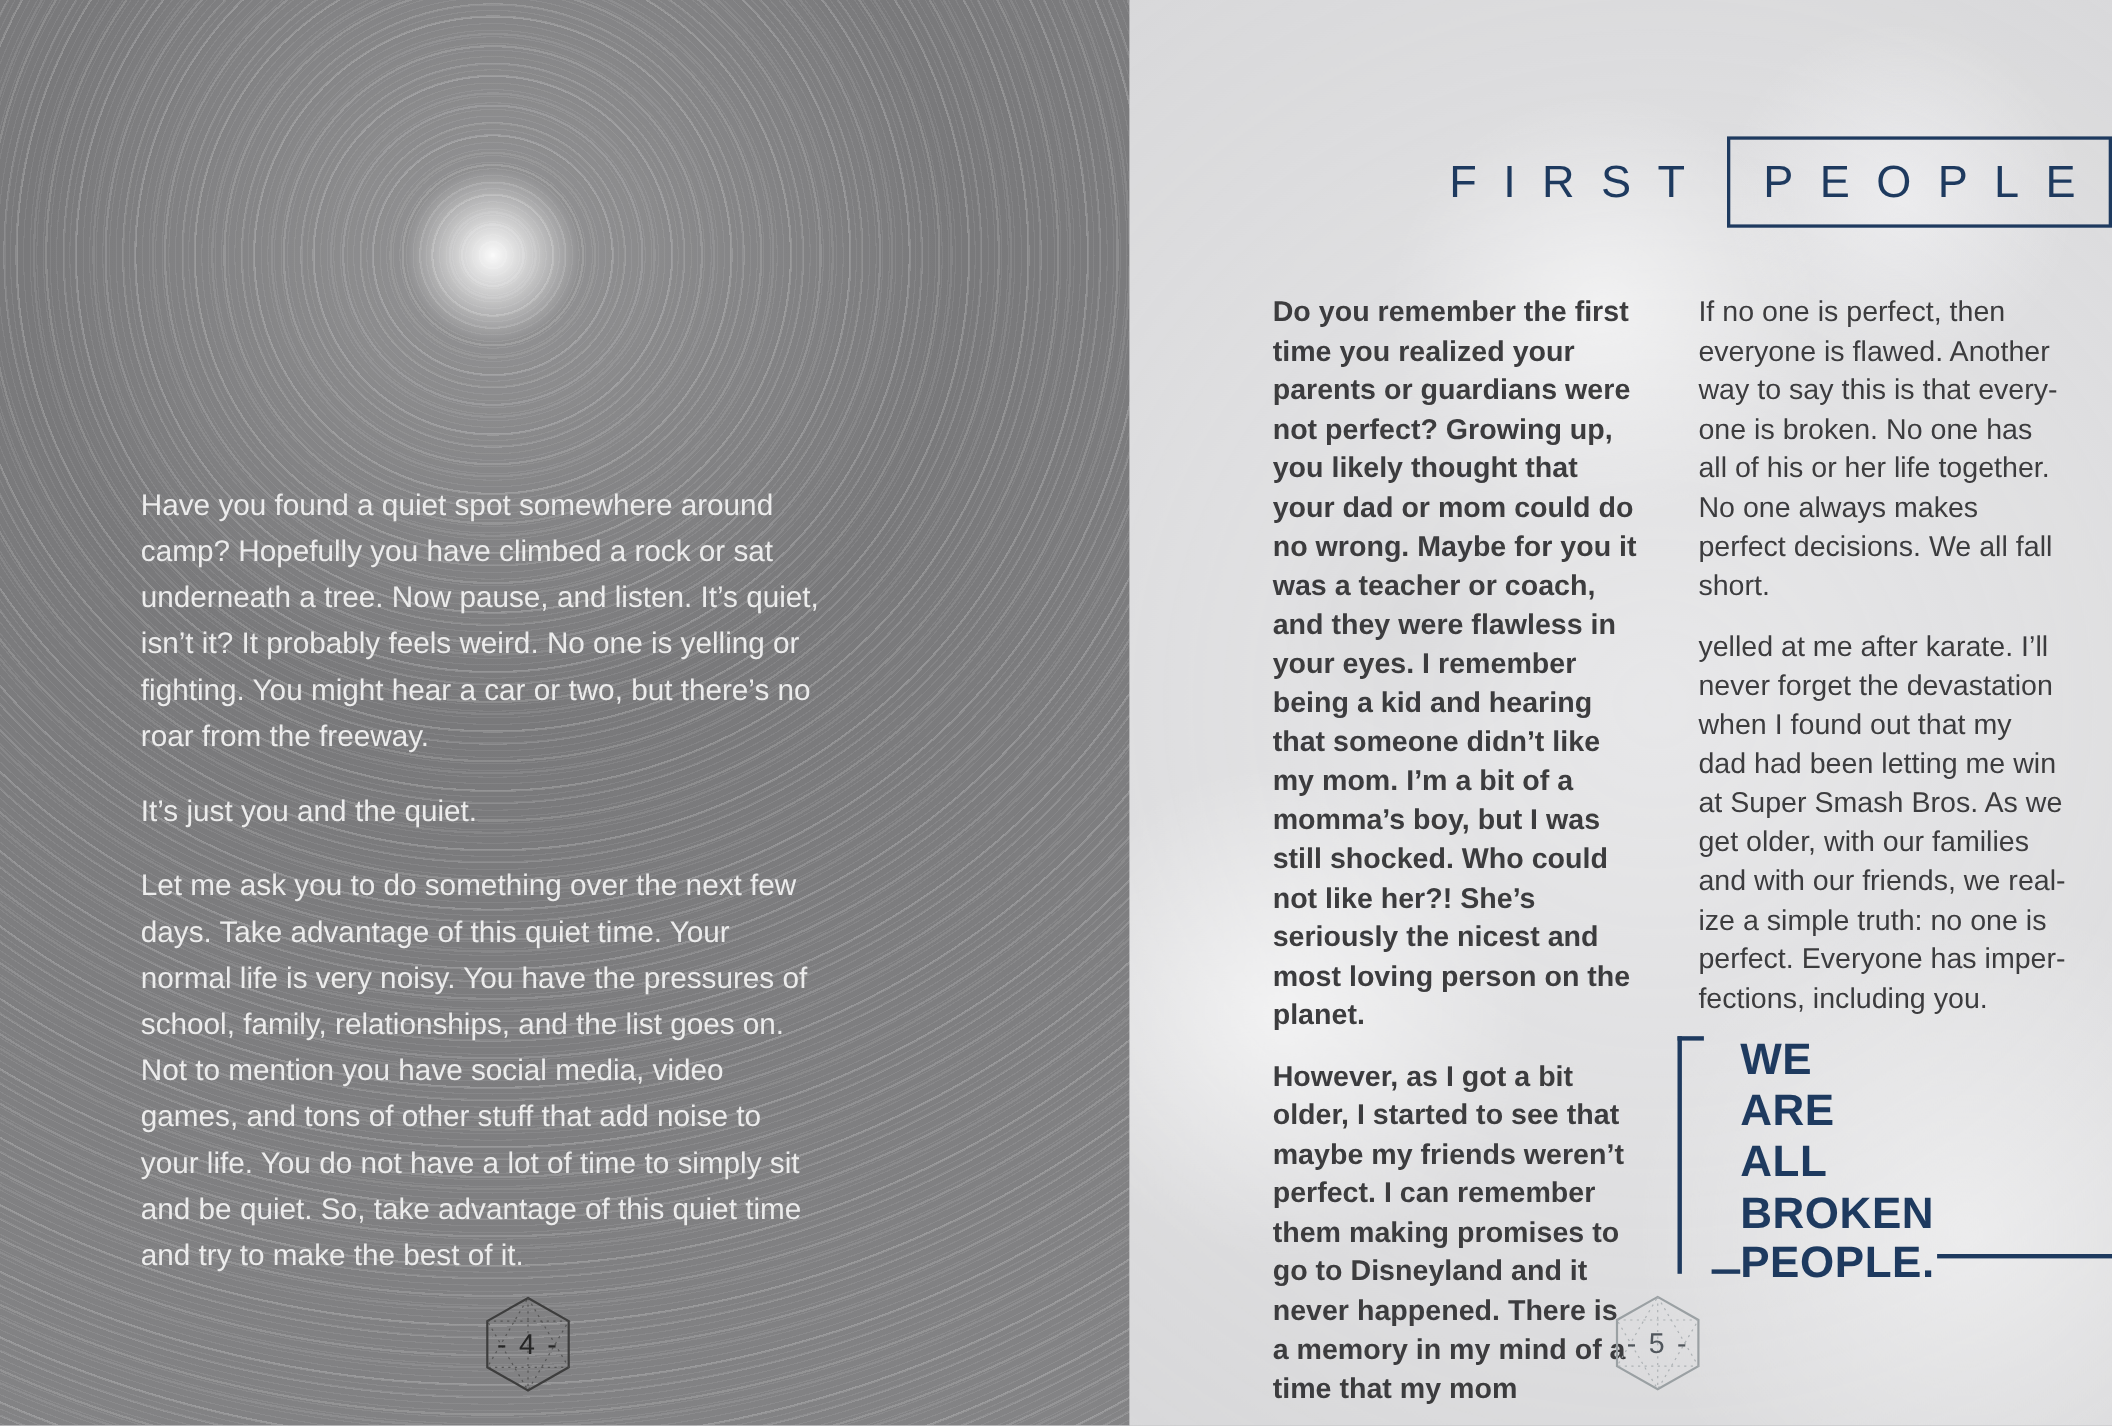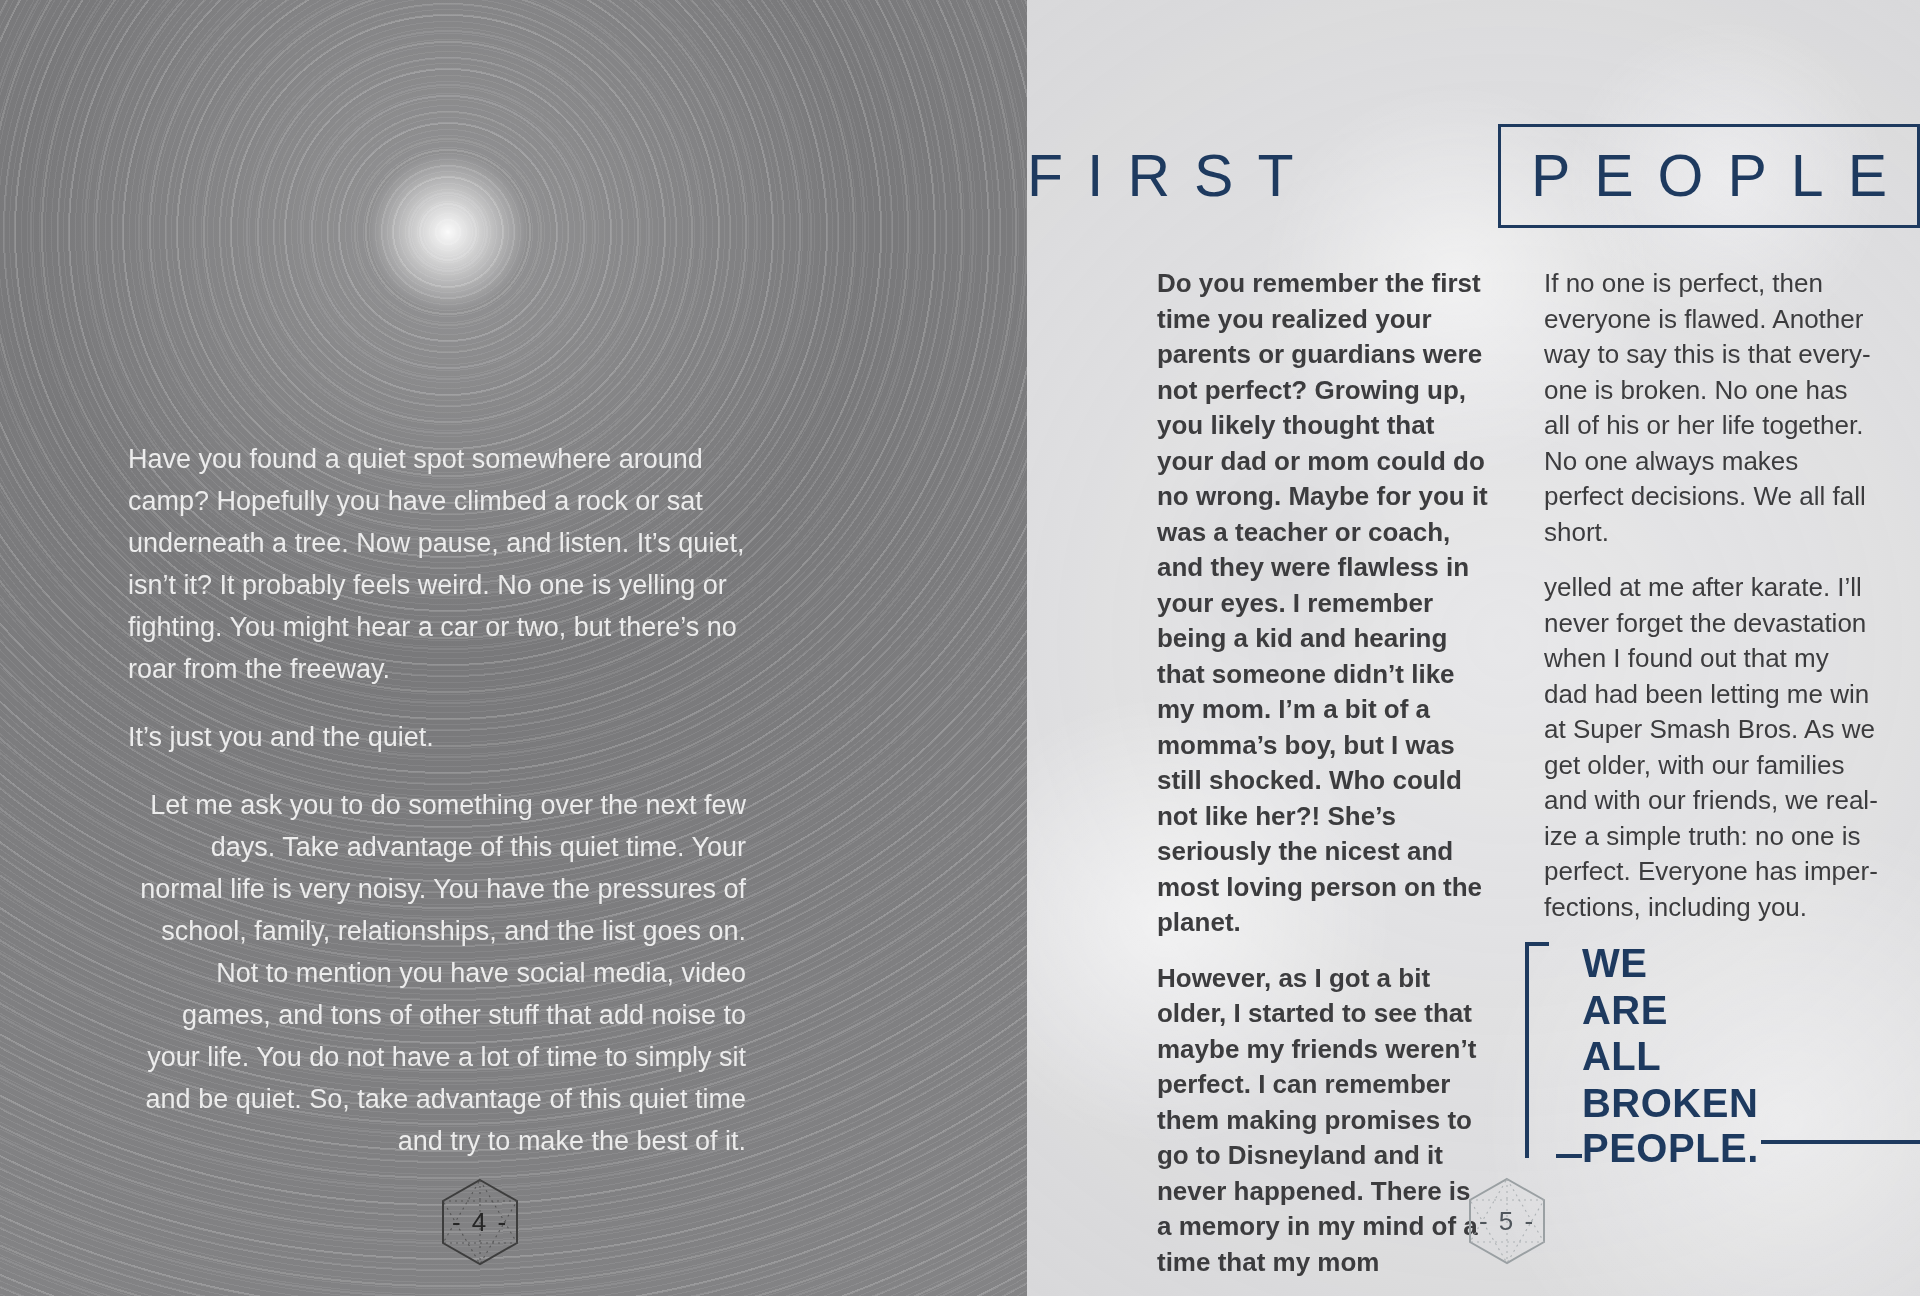--- a/index.html
+++ b/index.html
@@ -23,39 +23,39 @@
       repeating-radial-gradient(circle at 448px 232px, rgba(255,255,255,.07) 0 1px, rgba(255,255,255,0) 1px 6px),
       radial-gradient(circle 560px at 448px 232px, rgba(255,255,255,.24), rgba(255,255,255,0) 75%),
       radial-gradient(circle 1200px at 448px 232px, rgba(0,0,0,.07), rgba(255,255,255,.06)),
       var(--left-bg);
   }
   .left-text{
     position:absolute;left:128px;top:438px;width:618px;
     font-size:27px;line-height:42px;font-weight:400;color:var(--left-text);
   }
   .left-text p{margin-bottom:26px;}
-  .left-text p:last-child{margin-bottom:0;text-align:right;}
+  .left-text p:last-child{margin-bottom:0;}
 
   
   .page-right{
     position:relative;width:960px;height:1296px;color:var(--body-text);
     background:
       radial-gradient(circle 260px at 430px 280px, rgba(255,255,255,.55), rgba(255,255,255,0) 75%),
       radial-gradient(circle 300px at 140px 920px, rgba(255,255,255,.6), rgba(255,255,255,0) 75%),
       radial-gradient(circle 380px at 760px 1120px, rgba(255,255,255,.45), rgba(255,255,255,0) 80%),
       radial-gradient(circle 200px at 700px 180px, rgba(250,250,252,.5), rgba(255,255,255,0) 80%),
       radial-gradient(circle 160px at 260px 560px, rgba(0,0,0,.035), rgba(0,0,0,0) 80%),
       radial-gradient(circle 900px at 480px 640px, rgba(255,255,255,.18), rgba(0,0,0,.05)),
       var(--right-bg);
   }
 
   .chapter-title{
     position:absolute;top:124px;left:0;right:0;
-    display:flex;justify-content:space-between;align-items:center;
-    color:var(--navy);font-size:59px;font-weight:500;letter-spacing:24px;
+    display:flex;justify-content:flex-end;align-items:center;
+    color:var(--navy);font-size:41px;font-weight:500;letter-spacing:24px;
     white-space:nowrap;
   }
   .title-word{padding-right:8px;}
   .title-word.boxed{
     border:3px solid var(--navy);
     padding:15px 6px 15px 30px;
     margin-left:6px;
   }
 
   .col{

